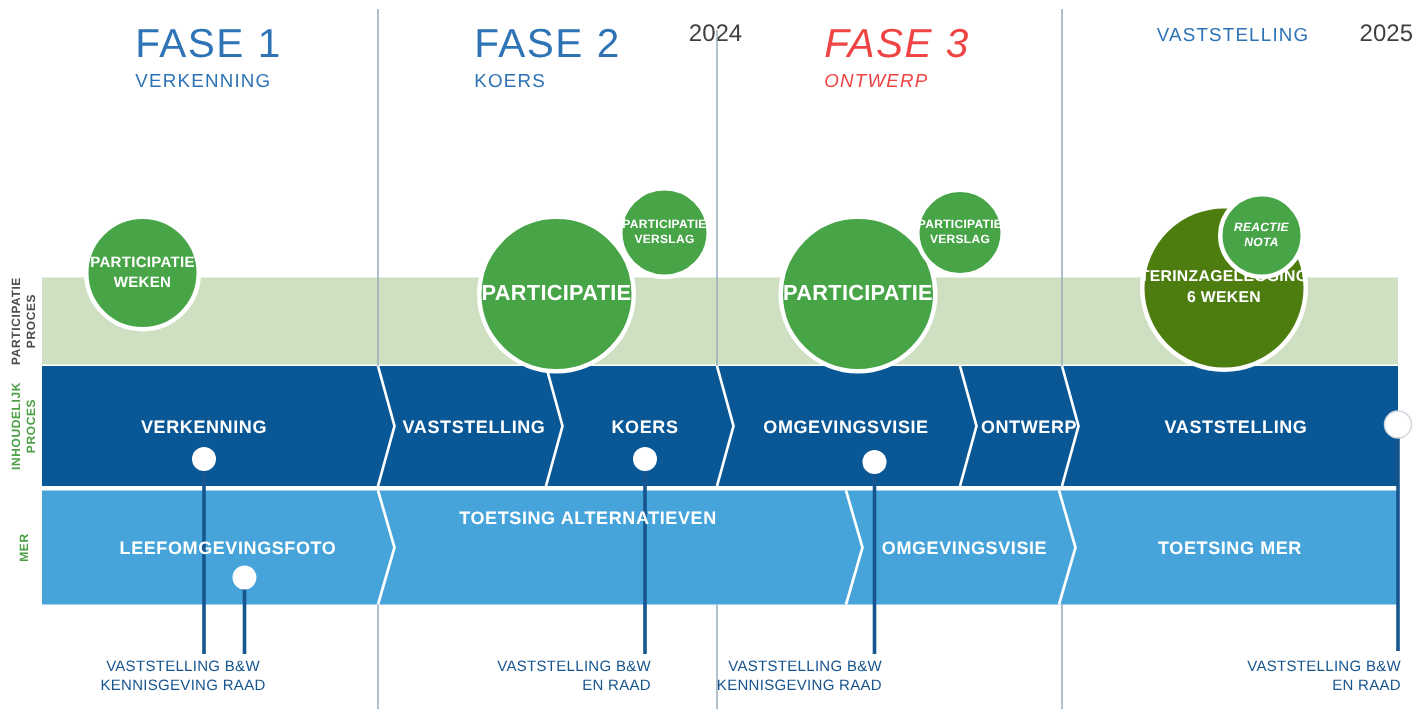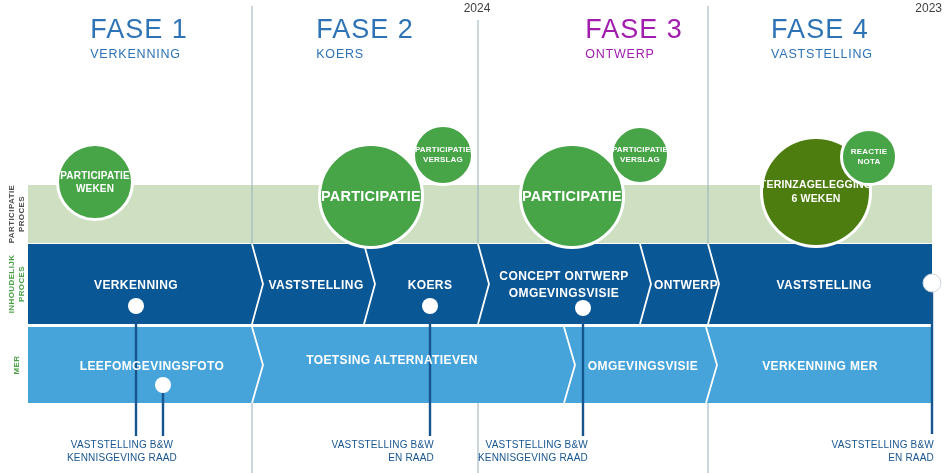--- a/index.html
+++ b/index.html
@@ -3,21 +3,21 @@
 <meta charset="utf-8">
 <style>
   html,body{margin:0;padding:0;background:#fff;}
   #stage{position:relative;width:945px;height:473px;background:#fff;overflow:hidden;
          font-family:"Liberation Sans",sans-serif;}
   .band{position:absolute;left:28px;width:904px;z-index:0;}
   .band-green{top:185px;height:58px;}
   .band-dark{top:244px;height:80px;}
   .band-mer{top:327px;height:76px;}
   #overlay{position:absolute;left:0;top:0;z-index:2;}
-  .year{position:absolute;top:1px;font-size:12px;color:#3f3f3f;z-index:1;}
+  .year{position:absolute;top:14px;font-size:16px;color:#3f3f3f;z-index:1;}
   .year-left{left:477px;transform:translateX(-50%);}
   .year-right{right:3px;}
   .phase{position:absolute;top:14px;transform:translateX(-50%);text-align:left;z-index:1;}
   .phase-title{font-size:27px;letter-spacing:1px;}
   .phase-subtitle{font-size:12.5px;letter-spacing:0.8px;margin-top:2px;}
   .vlabel{position:absolute;left:17px;transform:translate(-50%,-50%) rotate(-90deg);
           font-size:8px;font-weight:bold;letter-spacing:0.4px;line-height:1.3;
           text-align:center;white-space:nowrap;z-index:1;}
   .lane-item{position:absolute;transform:translate(-50%,-50%);color:#fff;font-size:12px;
              font-weight:600;letter-spacing:0.4px;text-align:center;line-height:1.4;
@@ -33,21 +33,21 @@
 </head>
 <body>
 
 <div id="stage">
 
   <div class="band band-green" style="background: rgb(207, 224, 194);"></div>
   <div class="band band-dark" style="background: rgb(10, 87, 149);"></div>
   <div class="band band-mer" style="background: rgb(70, 164, 219);"></div>
 
   <div class="year year-left" style="color: rgb(63, 63, 63);">2024</div>
-  <div class="year year-right" style="color: rgb(63, 63, 63);">2023</div>
+  <div class="year year-right" style="color: rgb(63, 63, 63);">2025</div>
 
   <div class="vlabel" style="top: 214px; color: rgb(77, 77, 77);">
     <div>PARTICIPATIE</div>
     <div>PROCES</div>
   </div>
   <div class="vlabel" style="top: 284px; color: rgb(75, 160, 70);">
     <div>INHOUDELIJK</div>
     <div>PROCES</div>
   </div>
   <div class="vlabel" style="top: 365px; color: rgb(75, 160, 70);">
@@ -82,58 +82,56 @@
     </svg>
 
 <div class="phase" style="left: 139px; color: rgb(45, 115, 181);">
       <div class="phase-title">FASE 1</div>
       <div class="phase-subtitle">VERKENNING</div>
     </div>
     <div class="phase" style="left: 365px; color: rgb(45, 115, 181);">
       <div class="phase-title">FASE 2</div>
       <div class="phase-subtitle">KOERS</div>
     </div>
-    <div class="phase" style="left: 634px; color: #a21caf;">
+    <div class="phase" style="left: 598px; color: #ef4444; font-style: italic;">
       <div class="phase-title">FASE 3</div>
       <div class="phase-subtitle">ONTWERP</div>
     </div>
     <div class="phase" style="left: 822px; color: rgb(45, 115, 181);">
-      <div class="phase-title">FASE 4</div>
       <div class="phase-subtitle">VASTSTELLING</div>
     </div>
     <div class="lane-item" style="left: 136px; top: 285px;">
       <div>VERKENNING</div>
     </div>
     <div class="lane-item" style="left: 316px; top: 285px;">
       <div>VASTSTELLING</div>
     </div>
     <div class="lane-item" style="left: 430px; top: 285px;">
       <div>KOERS</div>
     </div>
     <div class="lane-item" style="left: 564px; top: 285px;">
-      <div>CONCEPT ONTWERP</div>
       <div>OMGEVINGSVISIE</div>
     </div>
     <div class="lane-item" style="left: 686px; top: 285px;">
       <div>ONTWERP</div>
     </div>
     <div class="lane-item" style="left: 824px; top: 285px;">
       <div>VASTSTELLING</div>
     </div>
     <div class="lane-item" style="left: 140px; top: 366px; margin-left: 12px;">
       <div>LEEFOMGEVINGSFOTO</div>
     </div>
-    <div class="lane-item" style="left: 392px; top: 360px;">
+    <div class="lane-item" style="left: 392px; top: 346px;">
       <div>TOETSING ALTERNATIEVEN</div>
     </div>
     <div class="lane-item" style="left: 643px; top: 366px;">
       <div>OMGEVINGSVISIE</div>
     </div>
     <div class="lane-item" style="left: 820px; top: 366px;">
-      <div>VERKENNING MER</div>
+      <div>TOETSING MER</div>
     </div>
     <div class="circle" style="left: 56px; top: 143px; height: 78px; width: 78px; font-size: 10px; background: rgb(71, 164, 71);">
       <div>PARTICIPATIE</div>
       <div>WEKEN</div>
     </div>
     <div class="circle" style="left: 318px; top: 143px; height: 106px; width: 106px; font-size: 14.5px; background: rgb(71, 164, 71);">
       <div>PARTICIPATIE</div>
     </div>
     <div class="circle" style="left: 412px; top: 124px; height: 62px; width: 62px; font-size: 8px; background: rgb(71, 164, 71);">
       <div>PARTICIPATIE</div>
@@ -143,21 +141,21 @@
       <div>PARTICIPATIE</div>
     </div>
     <div class="circle" style="left: 610px; top: 125px; height: 60px; width: 60px; font-size: 8px; background: rgb(71, 164, 71);">
       <div>PARTICIPATIE</div>
       <div>VERSLAG</div>
     </div>
     <div class="circle" style="left: 760px; top: 136px; height: 112px; width: 112px; font-size: 10.5px; background: #4d7c0f;">
       <div>TERINZAGELEGGING</div>
       <div>6 WEKEN</div>
     </div>
-    <div class="circle" style="left: 840px; top: 128px; height: 58px; width: 58px; font-size: 8px; background: rgb(71, 164, 71);">
+    <div class="circle" style="left: 812px; top: 128px; height: 58px; width: 58px; font-size: 8px; background: rgb(71, 164, 71); font-style: italic;">
       <div>REACTIE</div>
       <div>NOTA</div>
     </div>
     <div class="bottom-label" style="left: 122px; color: rgb(23, 85, 143); transform: translateX(-50%); text-align: center;">
       <div>VASTSTELLING B&amp;W</div>
       <div>KENNISGEVING RAAD</div>
     </div>
     <div class="bottom-label" style="left: 434px; color: rgb(23, 85, 143); transform: translateX(-100%); text-align: right;">
       <div>VASTSTELLING B&amp;W</div>
       <div>EN RAAD</div>

